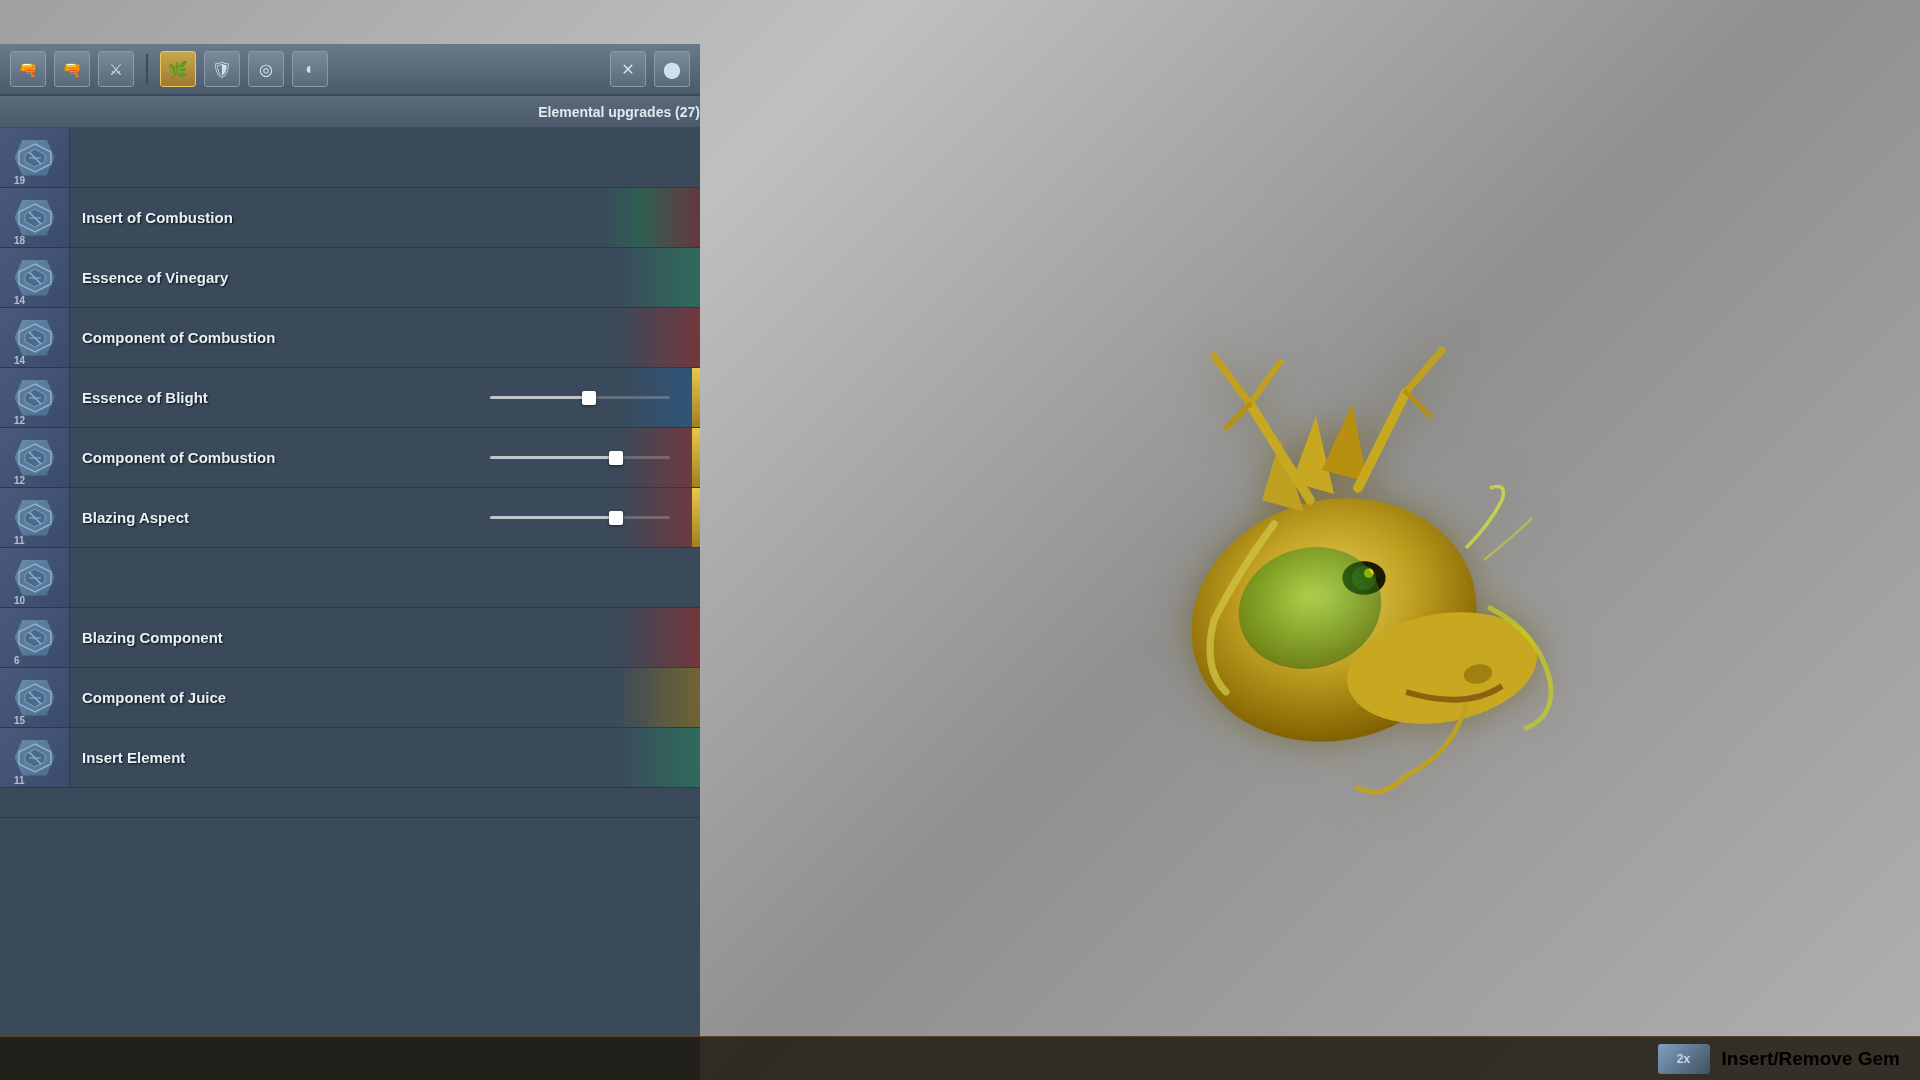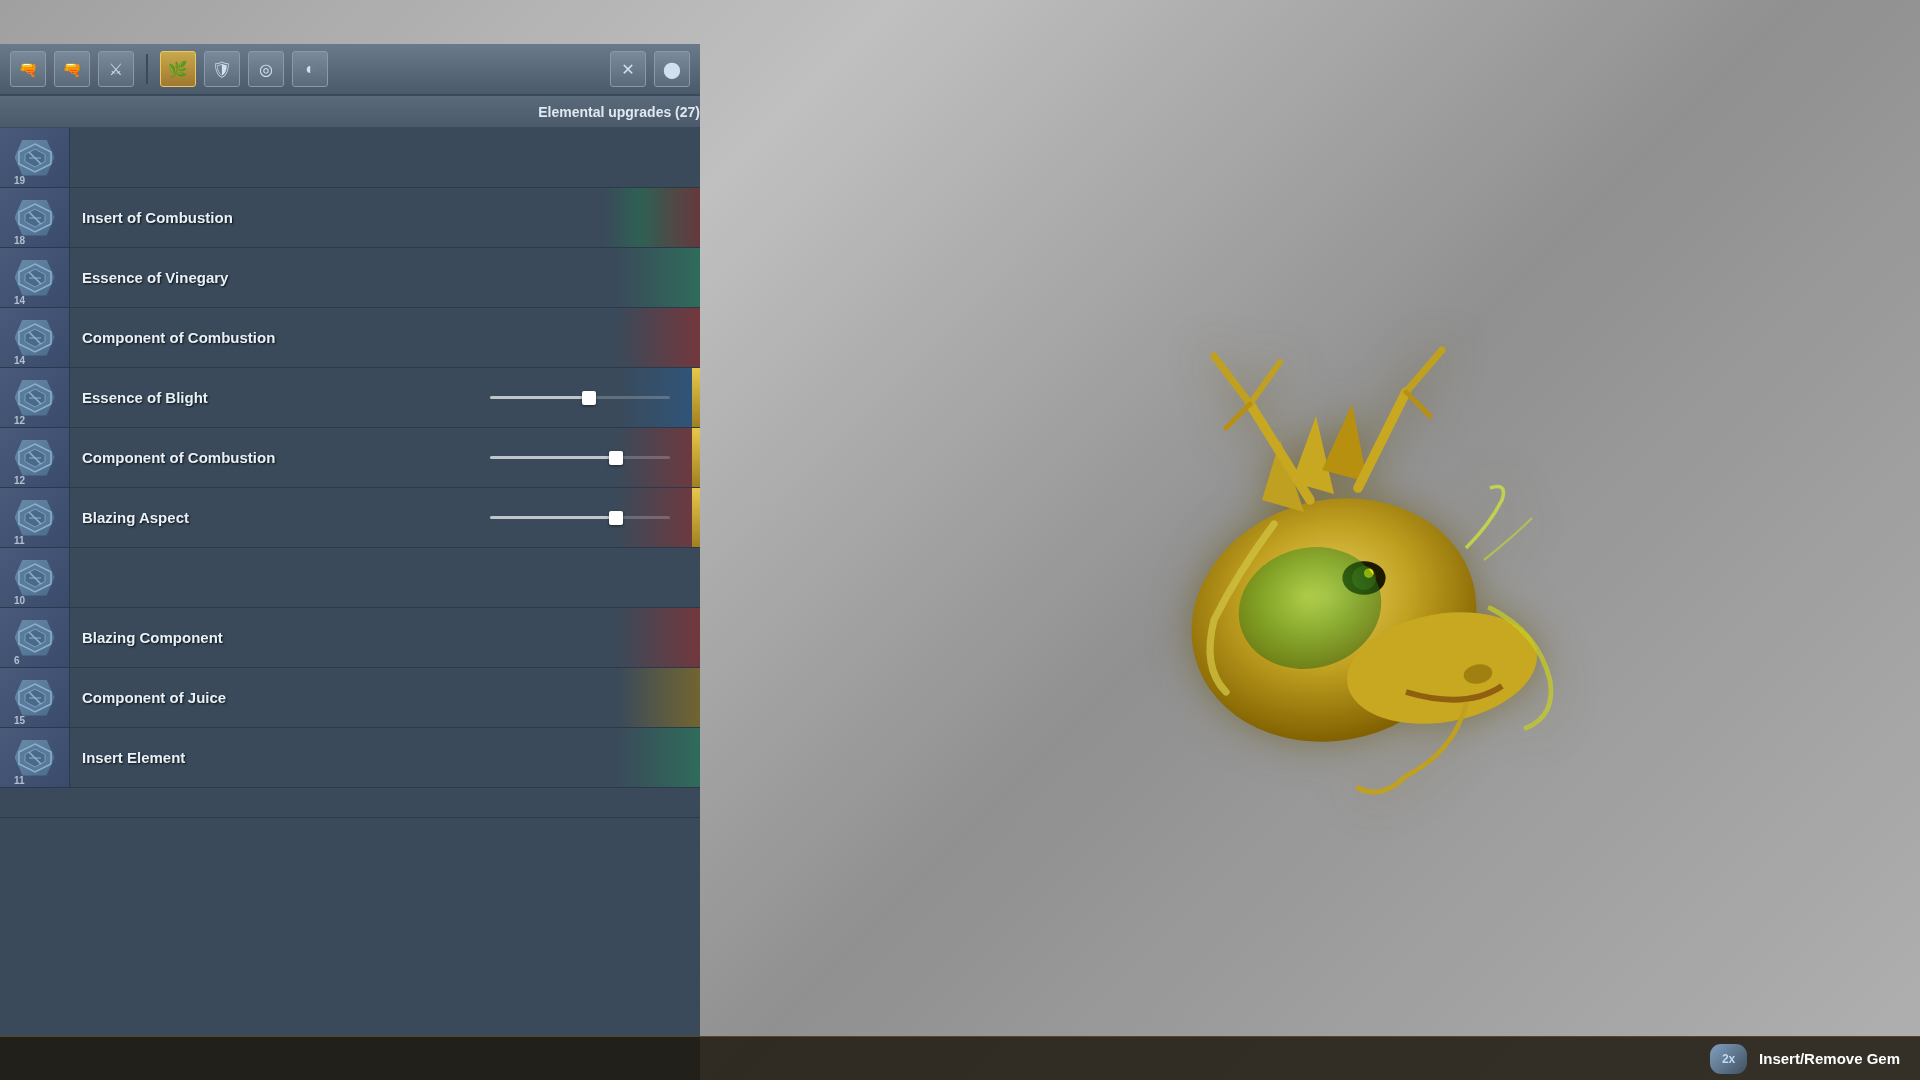--- a/index.html
+++ b/index.html
@@ -308,35 +308,35 @@
       border-top: 1px solid #5a4525;
       display: flex;
       align-items: center;
       justify-content: flex-end;
       padding: 0 20px;
       gap: 12px;
       z-index: 20;
     }
 
     .status-gem-icon {
-      width: 37px;
+      width: 52px;
       height: 30px;
       background: linear-gradient(135deg, #80a0c0, #405060);
-      border-radius: 11px;
+      border-radius: 3px;
       display: flex;
       align-items: center;
       justify-content: center;
       color: #c0d8f0;
       font-size: 12px;
       font-weight: bold;
     }
 
     .status-text {
-      color: #ffffff;
-      font-size: 15px;
+      color: #000000;
+      font-size: 19px;
       font-weight: 600;
     }
 
   </style>
 </head>
 <body>
 
 <div class="bg"></div>
 
 <div class="dragon-area">

